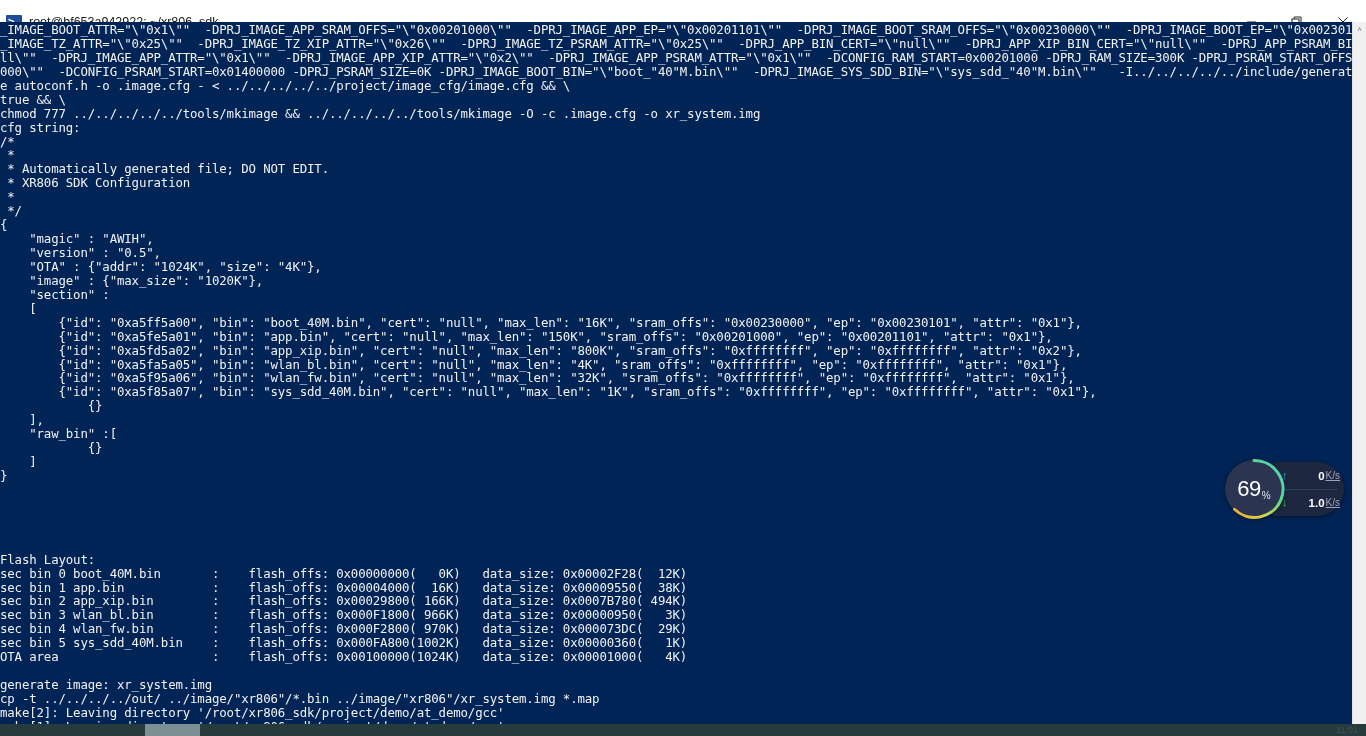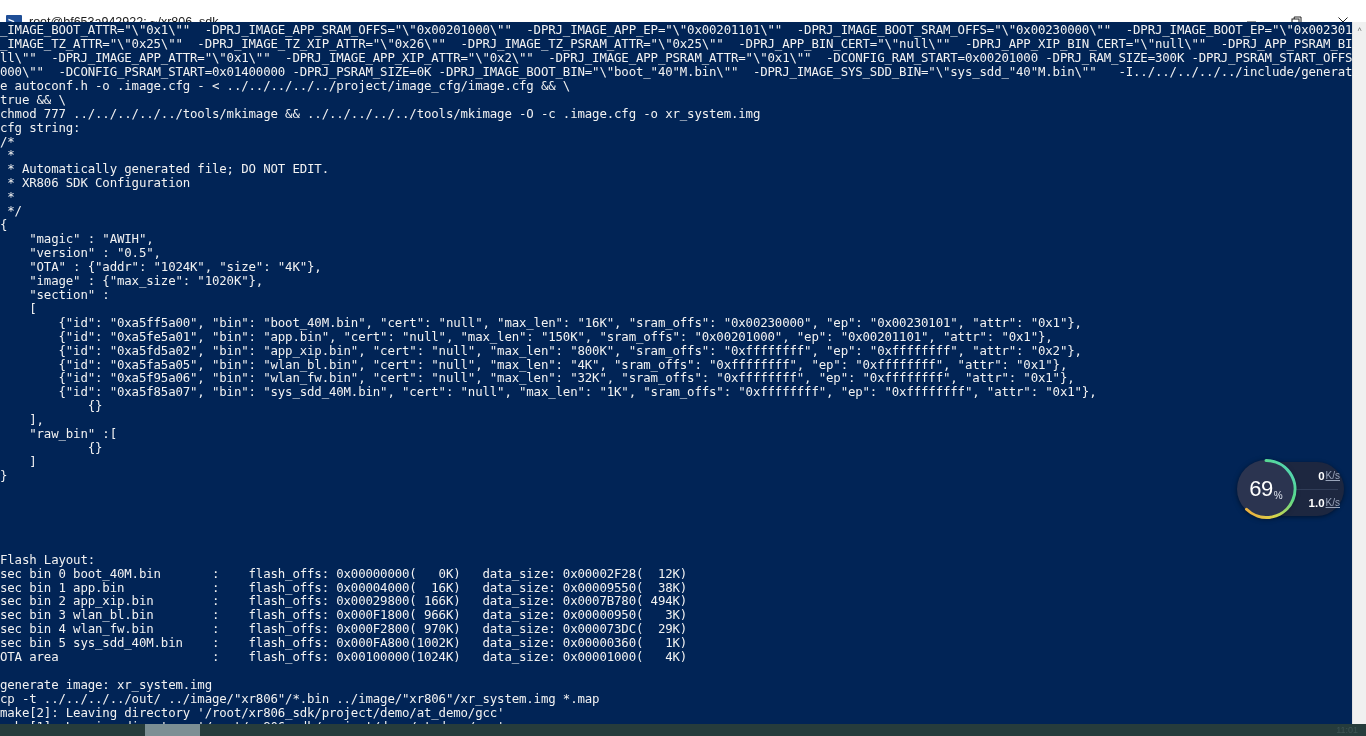--- a/index.html
+++ b/index.html
@@ -197,21 +197,21 @@
     margin-right: 1px;
   }
   .mon-unit {
     color: #9aa5bb;
     font-size: 10px;
     padding-bottom: 1px;
     text-decoration: underline;
   }
   #mon-gauge {
     position: absolute;
-    left: 12px; top: 0;
+    left: 0; top: 0;
     width: 64px; height: 64px;
   }
   #gauge-bg {
     position: absolute;
     left: 3px; top: 3px;
     width: 58px; height: 58px;
     border-radius: 50%;
     background: #2b3450;
     box-shadow: 0 1px 5px rgba(0,0,0,0.5);
   }

